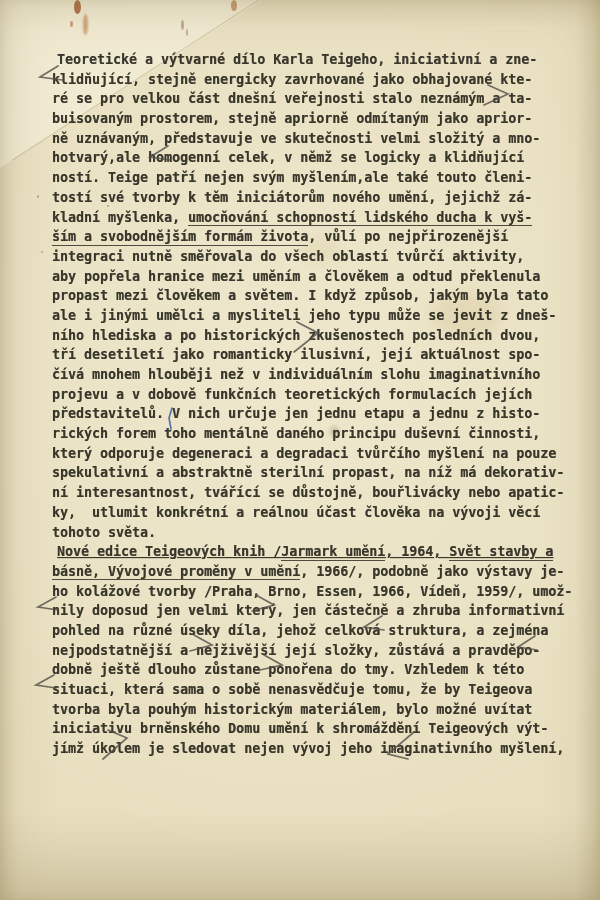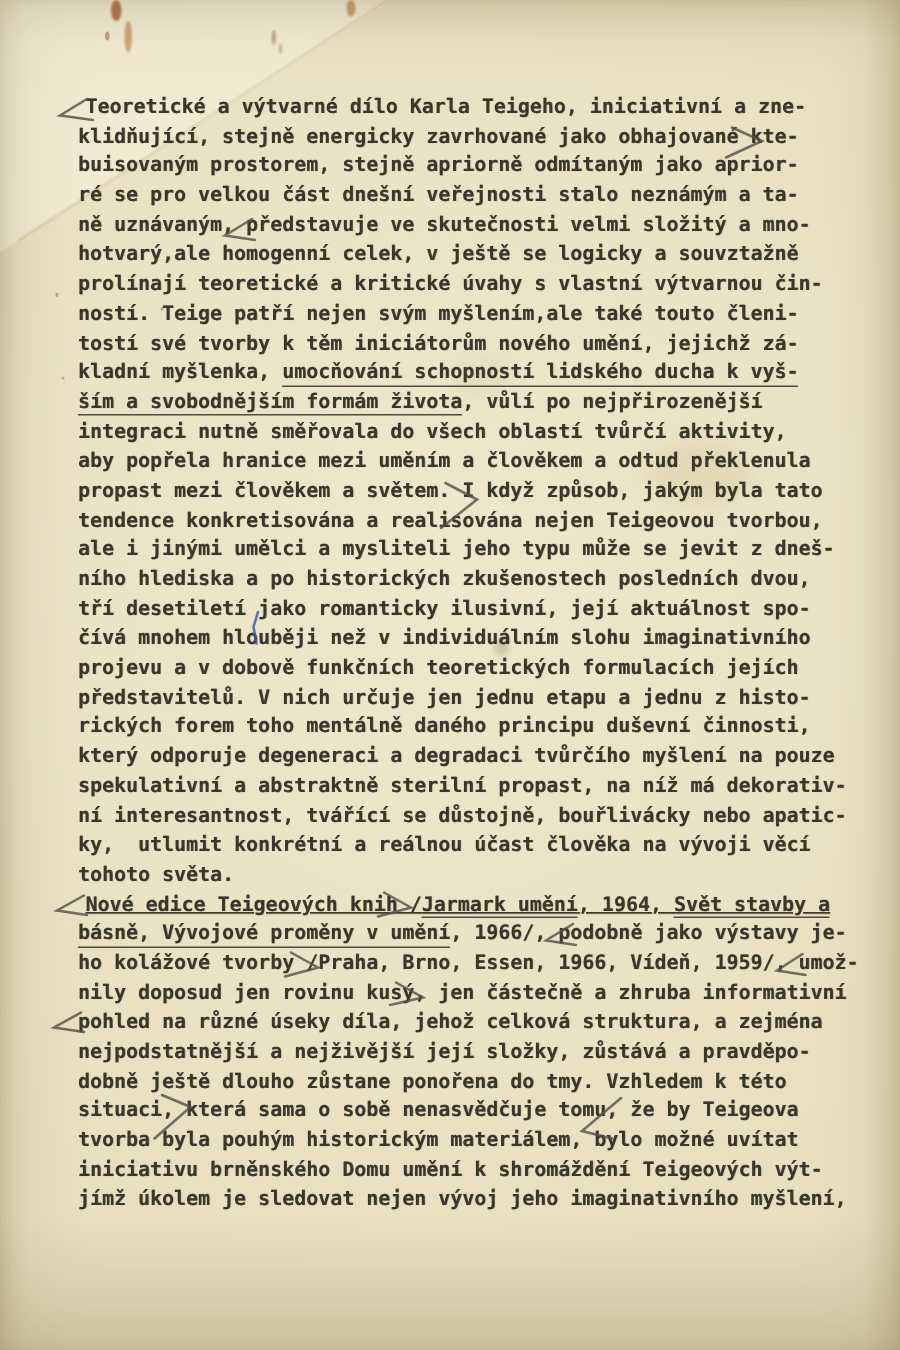--- a/index.html
+++ b/index.html
@@ -12,21 +12,21 @@
           #e8dfbf;}
   .vignette{position:absolute;inset:0;pointer-events:none;
         box-shadow:inset 0 0 55px rgba(120,98,52,0.22), inset 0 0 8px rgba(120,98,52,0.12);}
   .crease{position:absolute;left:0;top:0;width:270px;height:175px;
         clip-path:polygon(0 0, 262px 0, 0 168px);
         background:linear-gradient(128deg, rgba(249,245,228,0.85) 55%, rgba(249,245,228,0.05) 90%);
         opacity:.55;}
   .crease-line{position:absolute;left:-12px;top:78px;width:300px;height:1px;
         background:rgba(150,130,85,0.35);transform:rotate(-33deg);filter:blur(.6px);}
   .stain{position:absolute;border-radius:50%;}
-  .textblock{position:absolute;left:52px;top:62px;
+  .textblock{position:absolute;left:52px;top:50px;
         font-size:13.3px;font-weight:700;line-height:19.7px;color:#39362c;
         text-shadow:0.3px 0.3px 0.45px rgba(57,54,44,0.55);}
   .line{white-space:pre;height:19.7px;}
   .u{border-bottom:1.5px solid rgba(57,54,44,0.88);padding-bottom:0.5px;margin-top:20px;}
   svg.marks{position:absolute;left:0;top:0;width:600px;height:900px;pointer-events:none;}
   svg.marks polyline{fill:none;stroke-width:1.7;stroke-linecap:round;stroke-linejoin:miter;opacity:.82;}
 </style>
 </head>
 <body>
 
@@ -43,49 +43,47 @@
       <div class="stain" style="left: 430px; top: 292px; width: 72px; height: 46px; background: rgb(176, 154, 88); opacity: 0.14; filter: blur(7px);"></div>
       <div class="stain" style="left: 330px; top: 426px; width: 9px; height: 11px; background: rgb(110, 99, 72); opacity: 0.28; filter: blur(2px);"></div>
       <div class="stain" style="left: 300px; top: 238px; width: 42px; height: 26px; background: rgb(176, 154, 88); opacity: 0.1; filter: blur(6px);"></div>
       <div class="stain" style="left: 37px; top: 195px; width: 2px; height: 3px; background: rgb(122, 106, 80); opacity: 0.5; filter: blur(0.4px);"></div>
       <div class="stain" style="left: 41px; top: 251px; width: 2px; height: 2px; background: rgb(122, 106, 80); opacity: 0.45; filter: blur(0.4px);"></div>
       <div class="stain" style="left: 107px; top: 205px; width: 2px; height: 2px; background: rgb(110, 99, 72); opacity: 0.5; filter: blur(0.4px);"></div>
     </div>
   <div class="textblock" id="textblock">
       <div class="line" style="padding-left: 5px;"><span>Teoretické a výtvarné dílo Karla Teigeho, iniciativní a zne-</span></div>
       <div class="line"><span>klidňující, stejně energicky zavrhované jako obhajované kte-</span></div>
+      <div class="line"><span>ré se pro velkou část dnešní veřejnosti stalo neznámým a ta-</span></div>
       <div class="line"><span>buisovaným prostorem, stejně apriorně odmítaným jako aprior-</span></div>
-      <div class="line"><span>ré se pro velkou část dnešní veřejnosti stalo neznámým a ta-</span></div>
       <div class="line"><span>ně uznávaným, představuje ve skutečnosti velmi složitý a mno-</span></div>
-      <div class="line"><span>hotvarý,ale homogenní celek, v ještě se logicky a souvztažně</span></div>
-      <div class="line"><span>prolínají teoretické a kritické úvahy s vlastní výtvarnou čin-</span></div>
+      <div class="line"><span>hotvarý,ale homogenní celek, v němž se logicky a klidňující</span></div>
       <div class="line"><span>ností. Teige patří nejen svým myšlením,ale také touto členi-</span></div>
       <div class="line"><span>tostí své tvorby k těm iniciátorům nového umění, jejichž zá-</span></div>
       <div class="line"><span>kladní myšlenka, </span><span class="u">umocňování schopností lidského ducha k vyš-</span></div>
       <div class="line"><span class="u">ším a svobodnějším formám života</span><span>, vůlí po nejpřirozenější</span></div>
       <div class="line"><span>integraci nutně směřovala do všech oblastí tvůrčí aktivity,</span></div>
       <div class="line"><span>aby popřela hranice mezi uměním a člověkem a odtud překlenula</span></div>
       <div class="line"><span>propast mezi člověkem a světem. I když způsob, jakým byla tato</span></div>
-      <div class="line"><span>tendence konkretisována a realisována nejen Teigeovou tvorbou,</span></div>
       <div class="line"><span>ale i jinými umělci a mysliteli jeho typu může se jevit z dneš-</span></div>
       <div class="line"><span>ního hlediska a po historických zkušenostech posledních dvou,</span></div>
       <div class="line"><span>tří desetiletí jako romanticky ilusivní, její aktuálnost spo-</span></div>
       <div class="line"><span>čívá mnohem hlouběji než v individuálním slohu imaginativního</span></div>
       <div class="line"><span>projevu a v dobově funkčních teoretických formulacích jejích</span></div>
       <div class="line"><span>představitelů. V nich určuje jen jednu etapu a jednu z histo-</span></div>
       <div class="line"><span>rických forem toho mentálně daného principu duševní činnosti,</span></div>
       <div class="line"><span>který odporuje degeneraci a degradaci tvůrčího myšlení na pouze</span></div>
       <div class="line"><span>spekulativní a abstraktně sterilní propast, na níž má dekorativ-</span></div>
       <div class="line"><span>ní interesantnost, tvářící se důstojně, bouřlivácky nebo apatic-</span></div>
       <div class="line"><span>ky,  utlumit konkrétní a reálnou účast člověka na vývoji věcí</span></div>
       <div class="line"><span>tohoto světa.</span></div>
       <div class="line" style="padding-left: 5px; text-decoration: underline;"><span>Nové edice Teigeových knih /</span><span class="u">Jarmark umění</span><span>, 1964, </span><span class="u">Svět stavby a</span></div>
       <div class="line"><span class="u">básně, Vývojové proměny v umění</span><span>, 1966/, podobně jako výstavy je-</span></div>
       <div class="line"><span>ho kolážové tvorby /Praha, Brno, Essen, 1966, Vídeň, 1959/, umož-</span></div>
-      <div class="line"><span>nily doposud jen rovinu kusý, jen částečně a zhruba informativní</span></div>
+      <div class="line"><span>nily doposud jen velmi který, jen částečně a zhruba informativní</span></div>
       <div class="line"><span>pohled na různé úseky díla, jehož celková struktura, a zejména</span></div>
       <div class="line"><span>nejpodstatnější a nejživější její složky, zůstává a pravděpo-</span></div>
       <div class="line"><span>dobně ještě dlouho zůstane ponořena do tmy. Vzhledem k této</span></div>
       <div class="line"><span>situaci, která sama o sobě nenasvědčuje tomu, že by Teigeova</span></div>
       <div class="line"><span>tvorba byla pouhým historickým materiálem, bylo možné uvítat</span></div>
       <div class="line"><span>iniciativu brněnského Domu umění k shromáždění Teigeových výt-</span></div>
       <div class="line"><span>jímž úkolem je sledovat nejen vývoj jeho imaginativního myšlení,</span></div>
     </div>
   <svg class="marks" id="marks">
       <polyline points="58,66 40,77 62,80" stroke="#55504a"></polyline>

